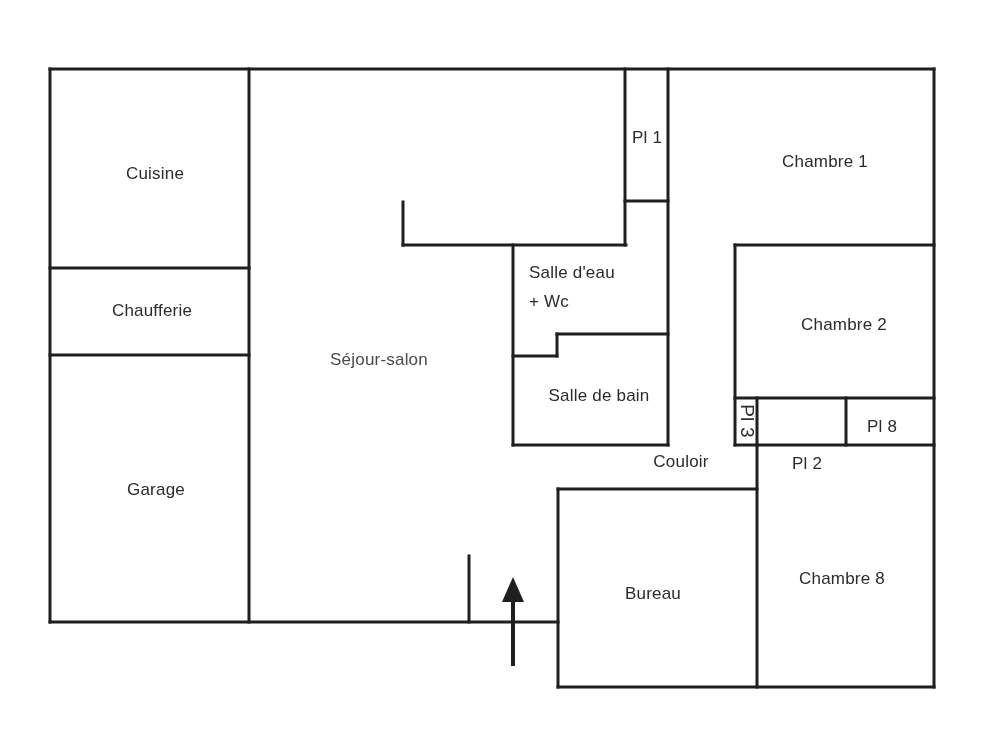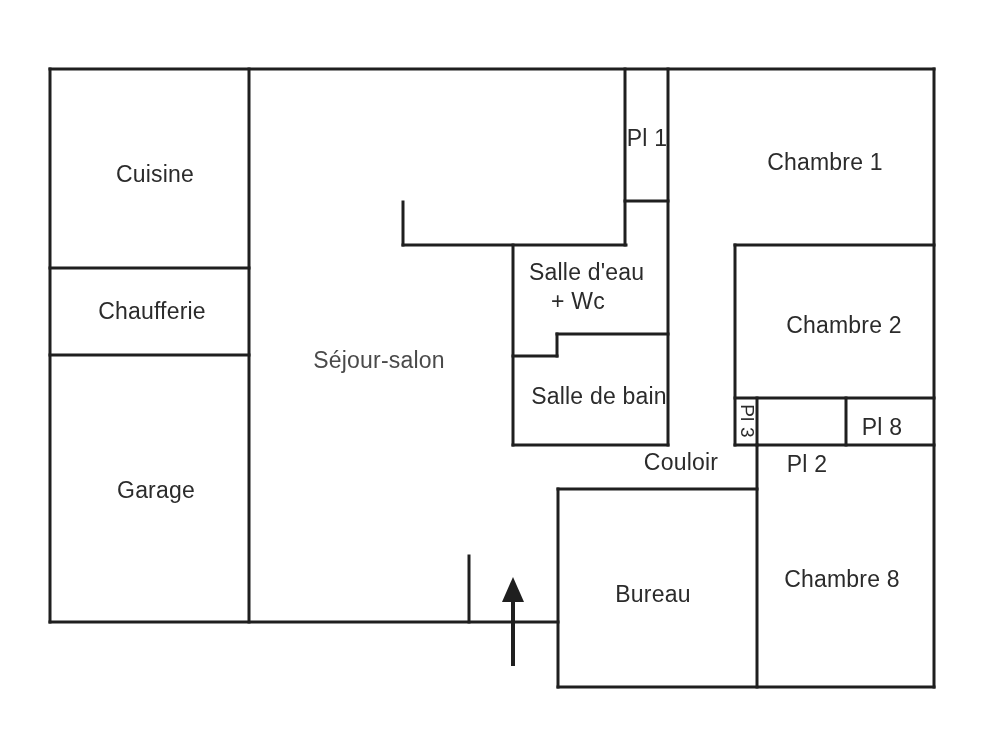--- a/index.html
+++ b/index.html
@@ -19,21 +19,21 @@
     position: absolute;
     left: 0;
     top: 0;
     width: 993px;
     height: 745px;
     display: block;
   }
   .room-label {
     position: absolute;
     transform: translate(-50%, -50%);
-    font-size: 23px;
+    font-size: 17px;
     color: #2b2b2b;
     white-space: nowrap;
     letter-spacing: 0.2px;
     line-height: 1.15;
   }
   .room-label.muted {
     color: #4a4a4a;
   }
   .room-label.two-line {
     transform: none;
@@ -88,21 +88,21 @@
   <div class="room-label" style="left:152px; top:311px;">Chaufferie</div>
 
   <div class="room-label" style="left:156px; top:490px;">Garage</div>
 
   <div class="room-label muted" style="left:379px; top:360px;">Séjour-salon</div>
 
   <div class="room-label" style="left:647px; top:138px;">Pl 1</div>
 
   <div class="room-label two-line" style="left:529px; top:258px;">
     <span style="display:block;">Salle d'eau</span>
-    <span style="display:block;margin-left:22px;">+ Wc</span>
+    <span style="display:block;">+ Wc</span>
   </div>
 
   <div class="room-label" style="left:599px; top:396px;">Salle de bain</div>
 
   <div class="room-label" style="left:681px; top:462px;">Couloir</div>
 
   <div class="room-label" style="left:825px; top:162px;">Chambre 1</div>
 
   <div class="room-label" style="left:844px; top:325px;">Chambre 2</div>
 

